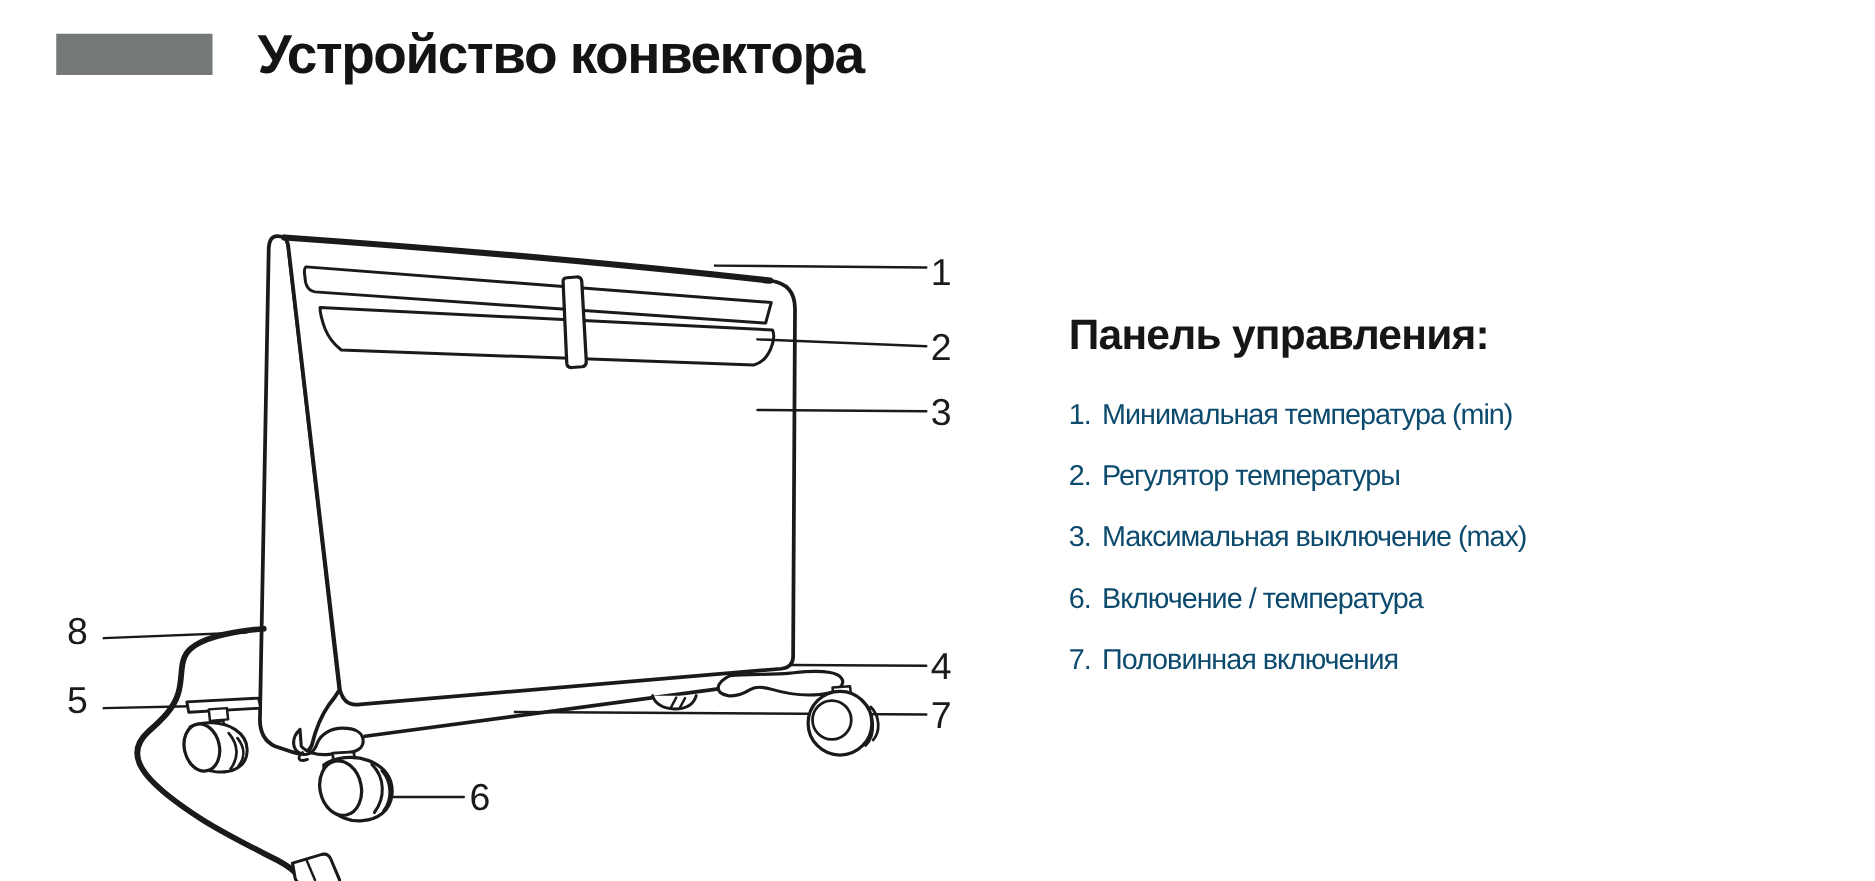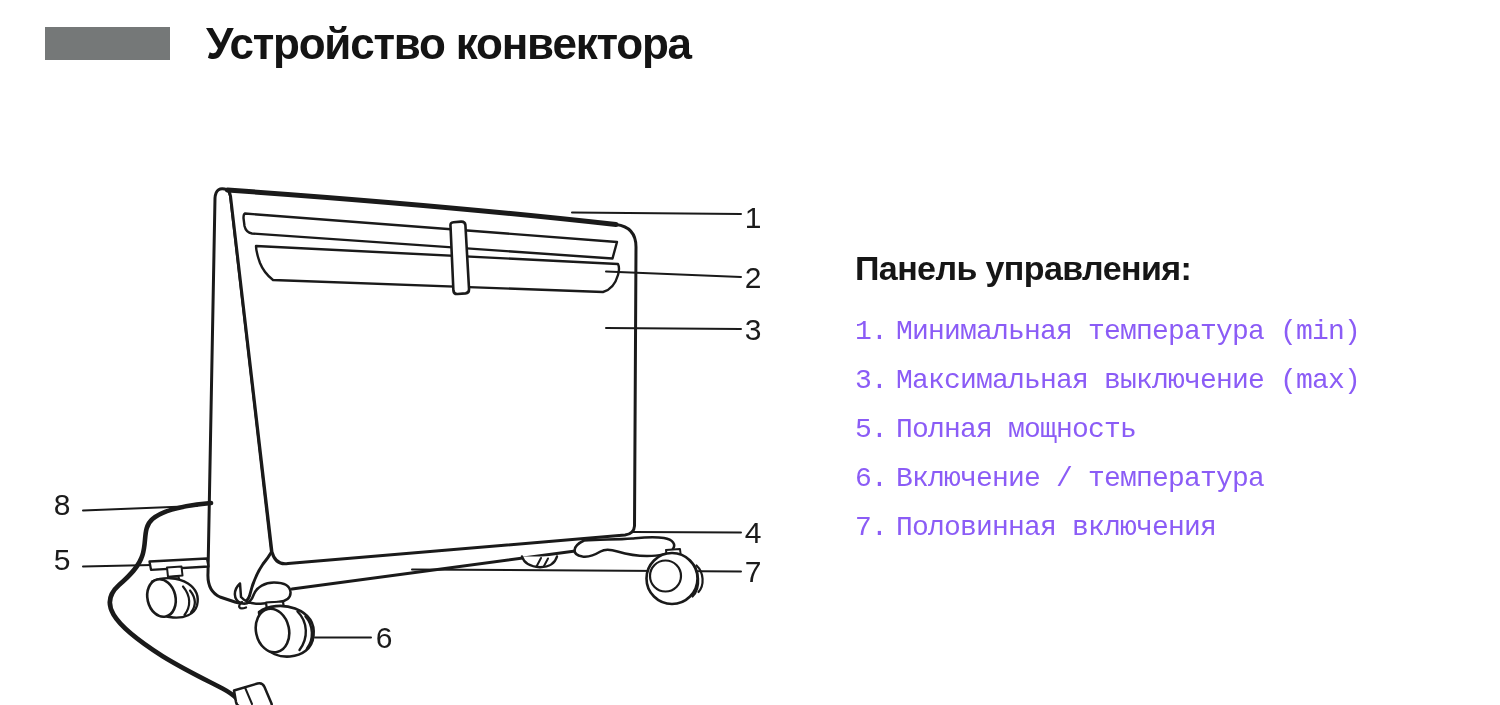--- a/index.html
+++ b/index.html
@@ -20,22 +20,22 @@
     color:#141414;white-space:nowrap;
   }
   .diagram-svg{position:absolute;left:0;top:0;width:1500px;height:705px;}
   .legend{position:absolute;left:855px;top:251px;width:600px;}
   .legend h2{
     margin:0 0 22px 0;font-size:34px;font-weight:bold;letter-spacing:-0.6px;
     line-height:34px;color:#161616;
   }
   .legend ul{list-style:none;margin:0;padding:0;}
   .legend li{
-    font-size:28px;font-weight:normal;letter-spacing:-0.8px;
-    line-height:49px;color:#8b5cf6;white-space:nowrap;font-family:Liberation Mono, monospace;
+    font-size:23px;font-weight:normal;letter-spacing:-0.8px;
+    line-height:49px;color:#0c4a6e;white-space:nowrap;
   }
   .legend li .num{margin-right:9px;}
 </style>
 </head>
 <body>
 
 <div class="titlebar">
   <div class="swatch"></div>
   <h1 class="page-title">Устройство конвектора</h1>
 </div>
@@ -120,18 +120,18 @@
     <text x="384" y="648">6</text>
     <text x="753" y="582">7</text>
     <text x="62" y="515">8</text>
   </g>
 </svg>
 
 <div class="legend">
   <h2>Панель управления:</h2>
   <ul>
     <li><span class="num">1.</span><span>Минимальная температура (min)</span></li>
+    <li><span class="num">2.</span><span>Регулятор температуры</span></li>
     <li><span class="num">3.</span><span>Максимальная выключение (max)</span></li>
-    <li><span class="num">5.</span><span>Полная мощность</span></li>
     <li><span class="num">6.</span><span>Включение / температура</span></li>
     <li><span class="num">7.</span><span>Половинная включения</span></li>
   </ul>
 </div>
 
 </body></html>

